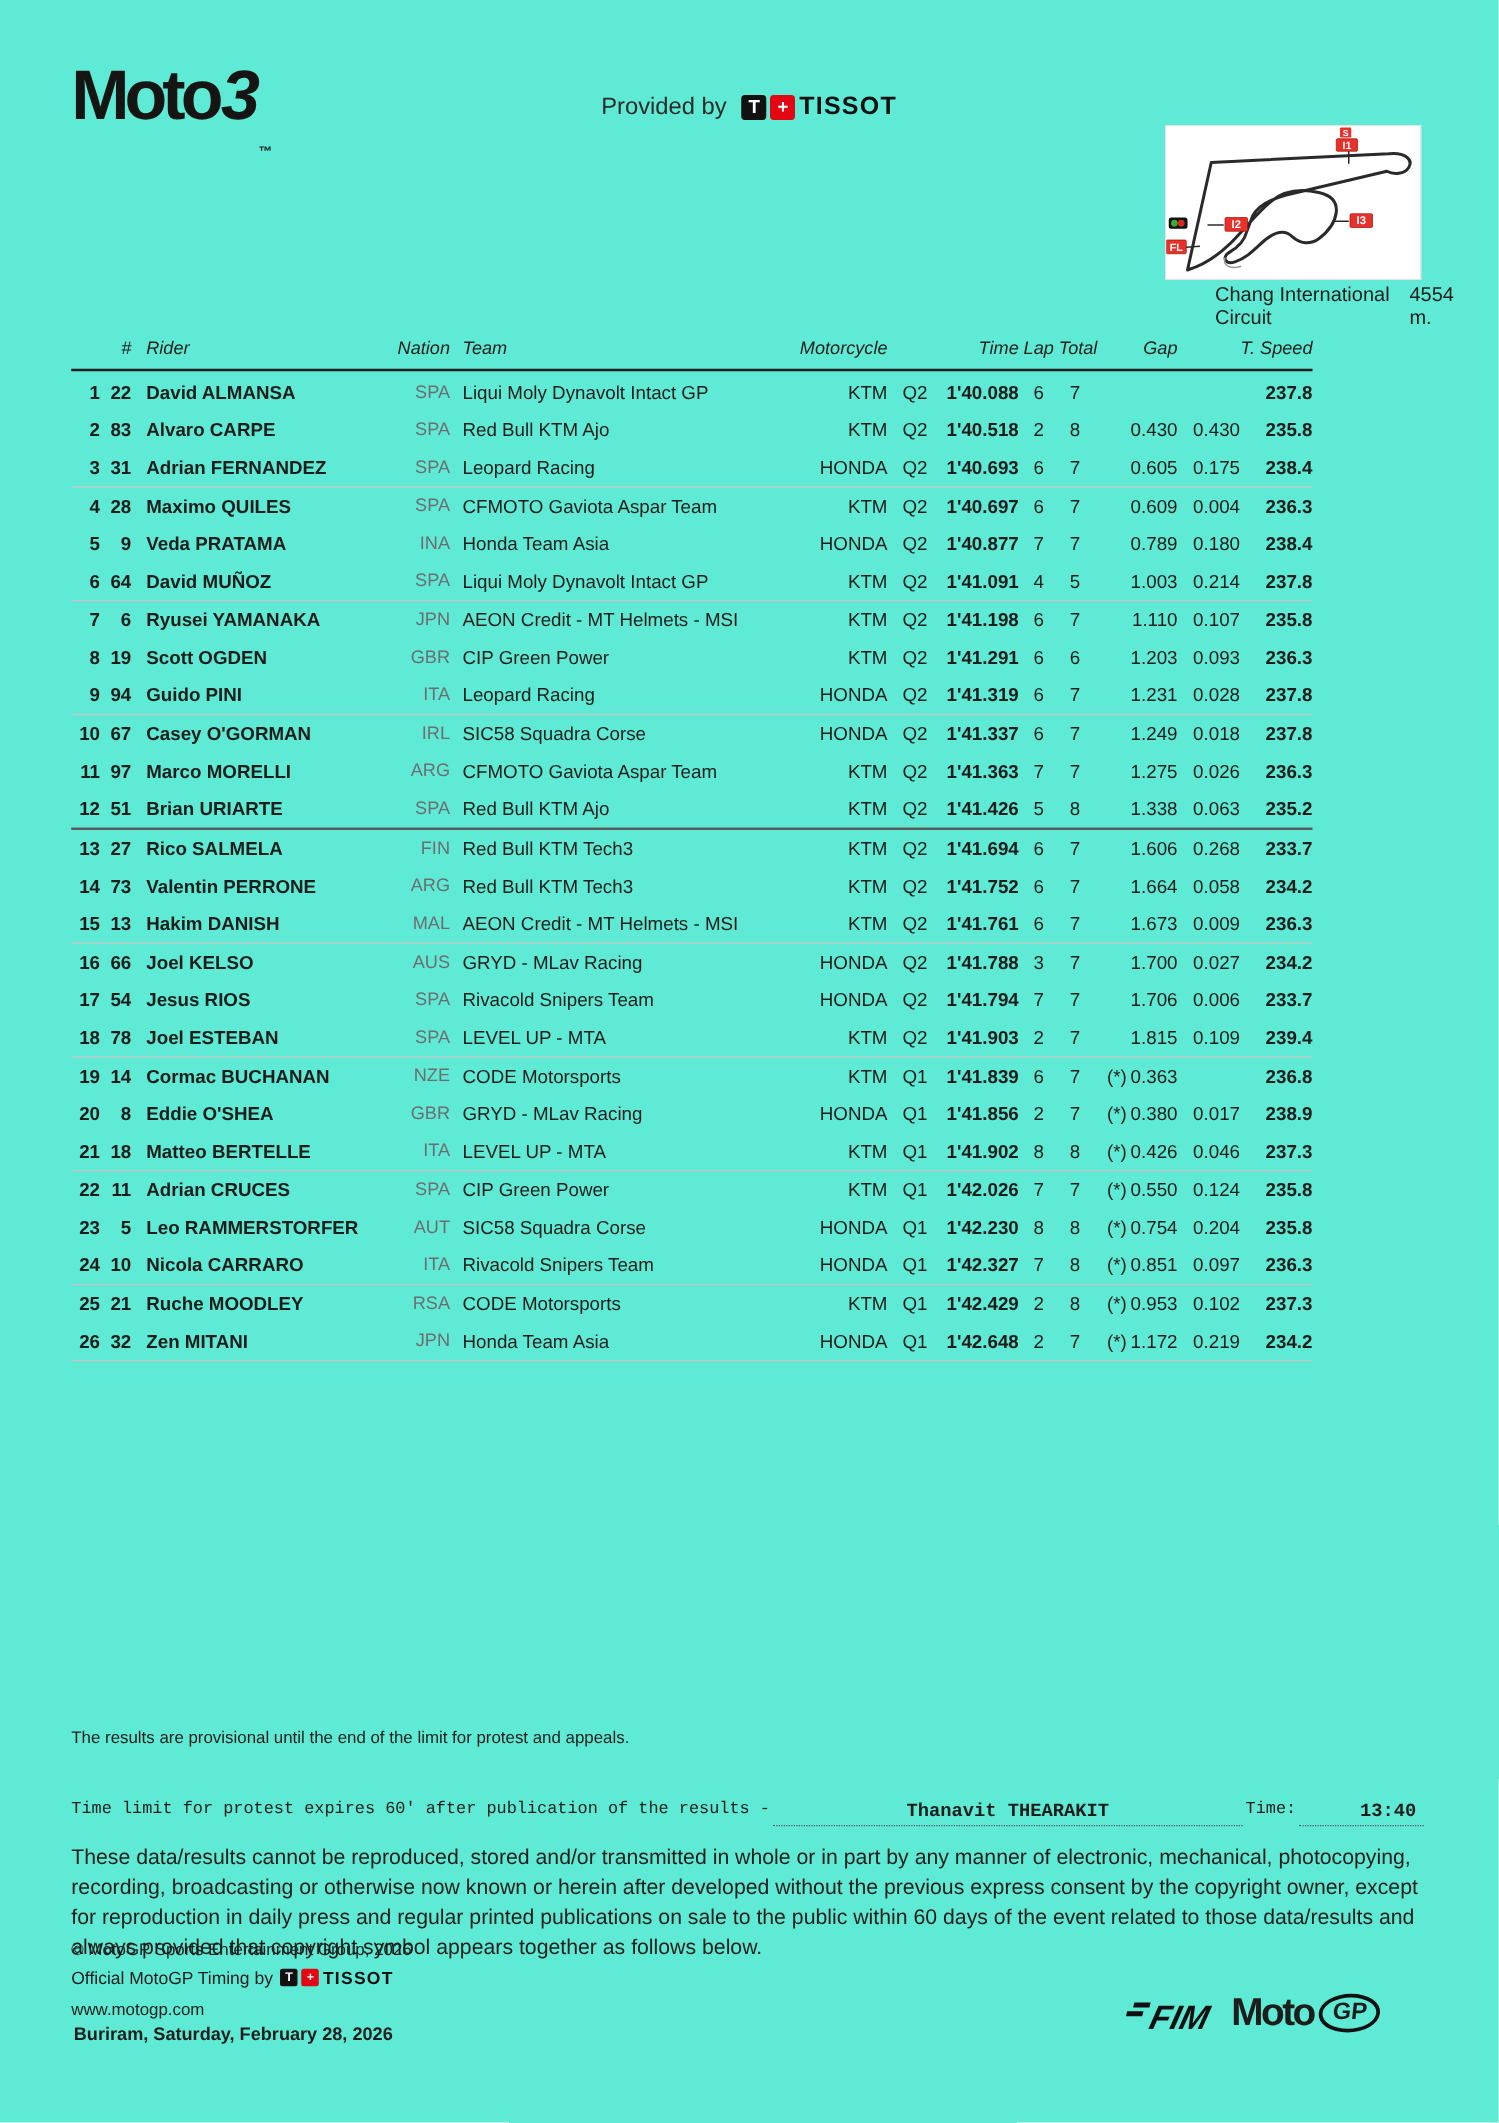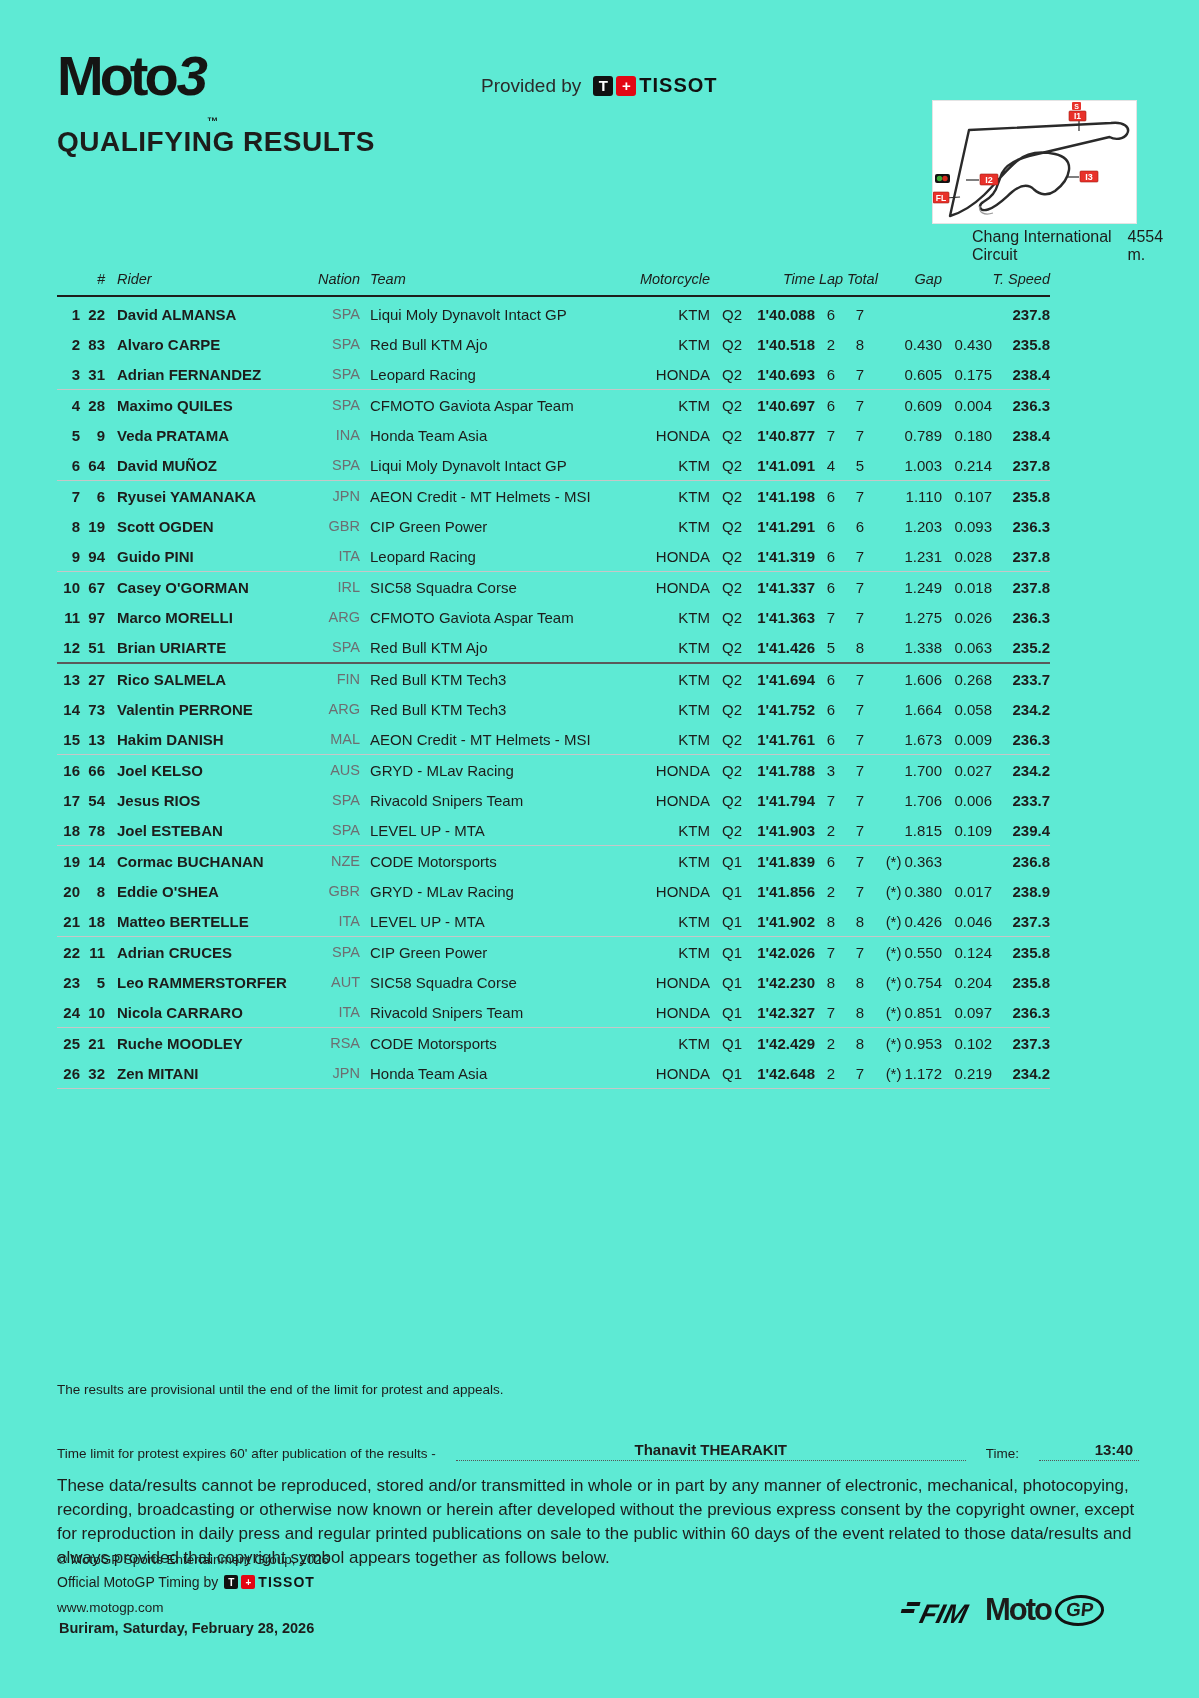--- a/index.html
+++ b/index.html
@@ -56,21 +56,21 @@
   .total{text-align:center;}
   .gap1{text-align:right;}
   .gap2{text-align:right;}
   .speed{font-weight:bold;text-align:right;}
   .h-rider{padding-left:12px;}
   .h-team{padding-left:10px;}
 
   
   .note1{position:absolute;left:57px;top:1382px;font-size:13.5px;}
   .sigrow{position:absolute;left:57px;top:1440px;width:1082px;display:flex;
-    align-items:flex-end;gap:20px;font-size:13.5px;}
+    gap:2px;font-size:13.5px;font-family:Liberation Mono, monospace;}
   .dotline{position:relative;border-bottom:1px dotted #555;height:20px;}
   .dotline.main{flex:1;}
   .dotline.short{width:100px;}
   .sig-name{position:absolute;left:50%;transform:translateX(-50%);bottom:2px;
     font-weight:bold;font-size:15px;white-space:nowrap;}
   .sig-time{position:absolute;right:6px;bottom:2px;font-weight:bold;font-size:15px;}
   .legal{position:absolute;left:57px;top:1474px;width:1086px;font-size:17px;line-height:1.42;}
   .copyright{position:absolute;left:57px;top:1552px;font-size:13.5px;}
   .timingrow{position:absolute;left:57px;top:1574px;display:flex;align-items:center;gap:6px;font-size:14px;text-align:center;}
   .www{position:absolute;left:57px;top:1600px;font-size:13.5px;}
@@ -90,21 +90,20 @@
 
   <div class="provided">
     <span class="ptext">Provided by</span>
     <span class="tissot">
       <span class="sq black">T</span>
       <span class="sq red">+</span>
       <span class="word">TISSOT</span>
     </span>
   </div>
 
-  <div class="doc-title">QUALIFYING RESULTS</div>
 
   <div class="mapbox">
     <svg width="201" height="120" viewBox="0 0 201 120">
       <path d="M36,29 L178,22 C190,20.5 198,26 194,33 C190.5,38.5 182,39 176.5,36 L96,55
                C81,59 73,64 69,72 L64.5,84 C62.5,92 57,97 51,100.5 C44,104.5 47,111 55,108.5
                C64.5,105.5 71,98 79,91 C87,84.5 95,82.5 101,88.5 C107,94 115,95 122,90
                C130,84 135,77 136,69 C137,60 131,55 122,53 C106,49.5 93,52.5 84,60
                C73,69 63,82 51,94 C39,105.5 27,112 17,115 Z" fill="none" stroke="#2a2a2a" stroke-width="2.4" stroke-linejoin="round"></path>
       <path d="M47,105 C45,111 51,115 60,112" fill="none" stroke="#9a9a9a" stroke-width="1.2"></path>
       <line x1="146" y1="19" x2="146" y2="30" stroke="#2a2a2a" stroke-width="1.2"></line>

